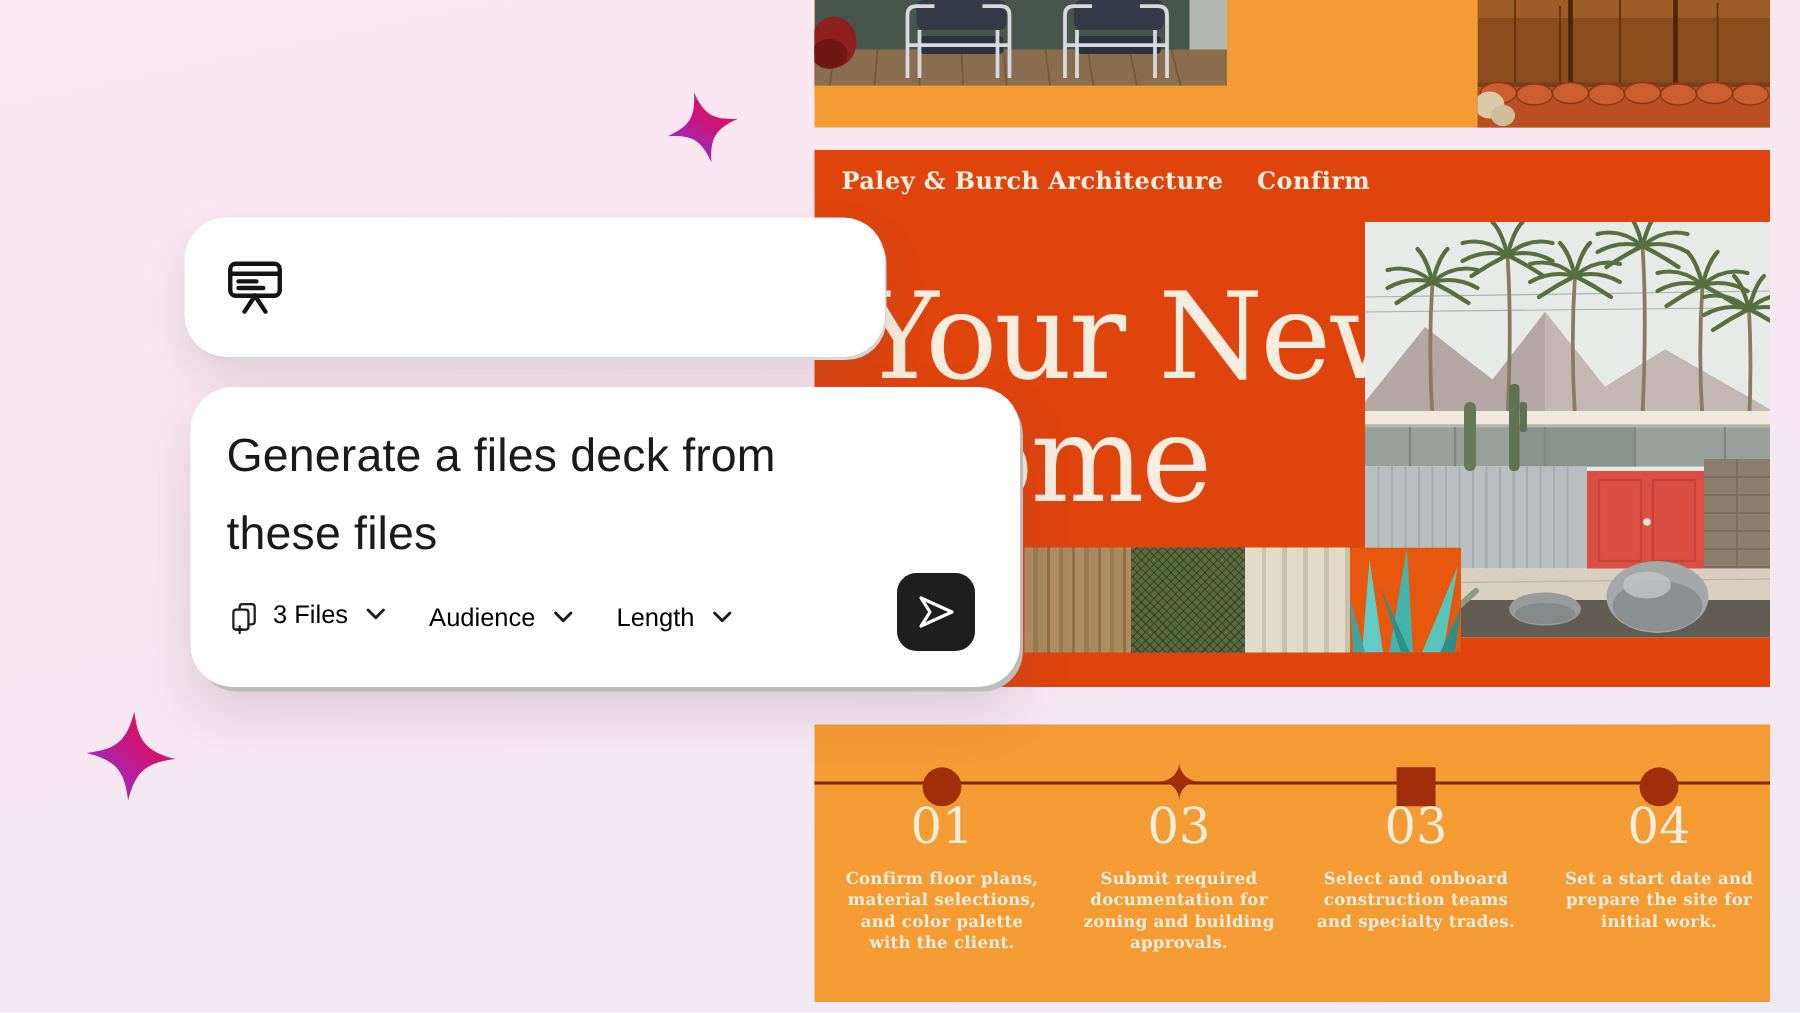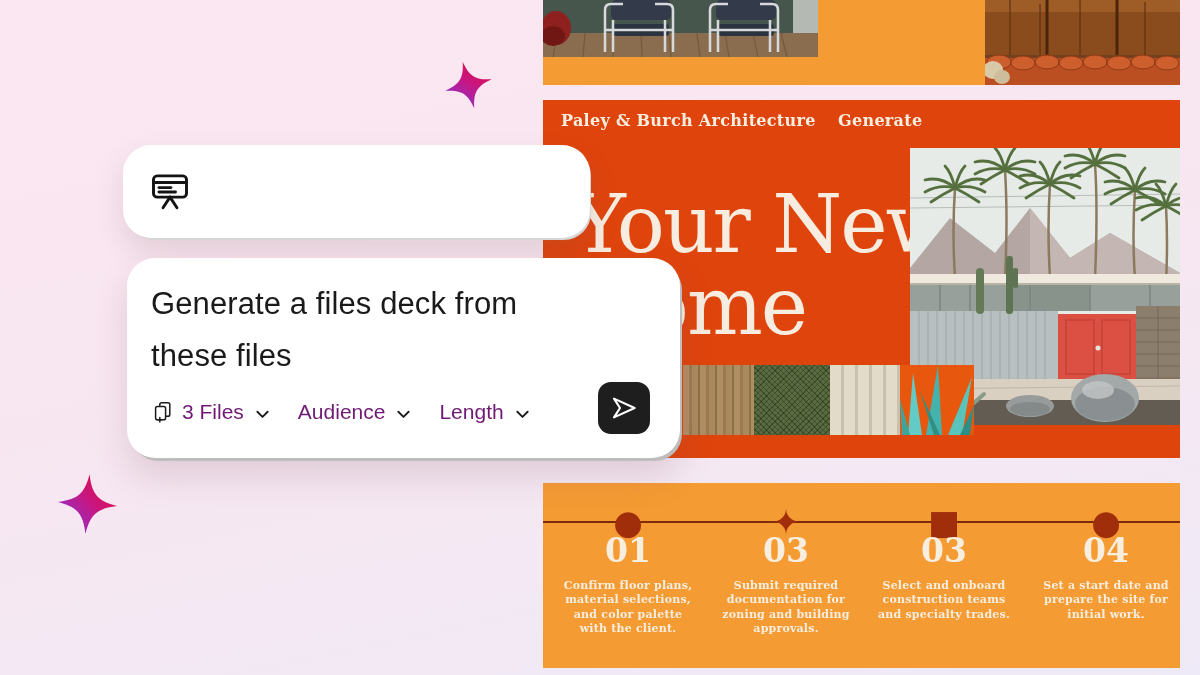--- a/index.html
+++ b/index.html
@@ -21,40 +21,40 @@
   .swatches{position:absolute;left:140px;top:265px;height:70px;display:flex;}
   .swatch{height:70px;}
   .swatch-wood{width:71px;background:repeating-linear-gradient(90deg,#b08e63 0 6px,#9c7a50 6px 9px,#a98a5e 9px 15px,#8f6f47 15px 17px);}
   .swatch-fabric{width:76px;background-color:#5a6b41;background-image:repeating-linear-gradient(45deg,rgba(20,30,10,.35) 0 1px,transparent 1px 4px),repeating-linear-gradient(-45deg,rgba(20,30,10,.35) 0 1px,transparent 1px 4px);}
   .swatch-panel{width:70px;background:repeating-linear-gradient(90deg,#e2dbca 0 11px,#c9c0ad 11px 14px);}
   .swatch-agave{width:74px;}
   .timeline-slide{top:483px;height:185px;background:#F59B33;}
   .tl-line{position:absolute;left:0;top:38px;width:637px;height:2px;background:#7E2A0C;}
   .tl-marker{position:absolute;top:39px;transform:translate(-50%,-50%);color:#A12E0B;font-family:"DejaVu Sans",sans-serif;font-size:34px;line-height:34px;}
   .tl-step{position:absolute;top:48px;width:150px;text-align:center;color:#F7EEDF;font-family:"DejaVu Serif",serif;}
-  .tl-num{font-size:33px;line-height:40px;margin-bottom:6px;font-weight:bold;}
+  .tl-num{font-size:33px;line-height:40px;margin-bottom:6px;}
   .tl-desc{margin:8px;font-size:11px;font-weight:bold;line-height:1.3;letter-spacing:.2px;}
   .m1{left:85px;}.m2{left:243px;}.m3{left:401px;}.m4{left:563px;}
   .s1{left:10px;}.s2{left:168px;}.s3{left:326px;}.s4{left:488px;}
 
   
   .sparkle{position:absolute;z-index:5;}
   .sparkle-top{left:441px;top:60px;width:55px;height:50px;transform:rotate(-14deg);}
   .sparkle-bottom{left:54px;top:473px;width:67px;height:62px;transform:rotate(4deg);}
 
   
   .pill{position:absolute;left:123px;top:145px;width:467px;height:93px;background:#fff;border-radius:28px;z-index:10;display:flex;align-items:center;box-shadow:2px 3px 0 -1px #d6d6d6,0 14px 28px rgba(120,80,90,.16);cursor:pointer;}
   .pill-icon{margin-left:25px;width:44px;height:44px;flex:0 0 auto;}
   .pill-label{margin-left:22px;font-size:30px;color:#141414;letter-spacing:.2px;}
 
   
   .prompt-card{position:absolute;left:127px;top:258px;width:553px;height:200px;background:#fff;border-radius:28px;z-index:10;box-shadow:3px 4px 0 -1px #bdbdbd,0 18px 34px rgba(120,80,90,.18);}
   .prompt-text{position:absolute;left:24px;top:20px;font-size:31px;line-height:52px;color:#1a1a1a;letter-spacing:.1px;}
   .controls{position:absolute;left:24px;top:142px;display:flex;align-items:center;}
-  .chip{display:flex;align-items:flex-end;font-size:21px;color:#701a75;cursor:pointer;margin-right:26px;}
+  .chip{display:flex;align-items:flex-start;font-size:17px;color:#000000;cursor:pointer;margin-right:26px;}
   .chip .c-icon{width:24px;height:24px;margin-right:7px;}
   .chip .chev{width:19px;height:19px;margin-left:9px;}
   .send-btn{position:absolute;left:471px;top:124px;width:52px;height:52px;background:#1e1e1e;border:none;border-radius:13px;display:flex;align-items:center;justify-content:center;cursor:pointer;}
   .send-btn svg{width:30px;height:30px;}
 </style>
 </head>
 <body>
 
 <div class="stage">
 
@@ -127,21 +127,21 @@
             <ellipse cx="182" cy="63" rx="12" ry="7"></ellipse>
         </g>
         <ellipse cx="8" cy="70" rx="10" ry="9" fill="#d8c9a8"></ellipse>
         <ellipse cx="17" cy="77" rx="8" ry="7" fill="#cdbd9a"></ellipse>
       </svg>
     </section>
 
     <section class="slide main-slide">
       <div class="slide-header">
         <span>Paley &amp; Burch Architecture</span>
-        <span class="doc-label">Generate</span>
+        <span class="doc-label">Confirm</span>
       </div>
       <h1 class="slide-title">
         <span>Your New</span>
         <span>Home</span>
       </h1>
       <svg class="house-photo" viewBox="0 0 270 277" preserveAspectRatio="none">
         <defs>
           <g id="fr" fill="none" stroke="#55703e" stroke-width="2.8" stroke-linecap="round">
             <path d="M0 2 Q-14 -10 -30 -6"></path>
               <path d="M0 2 Q-16 -2 -30 6"></path>

